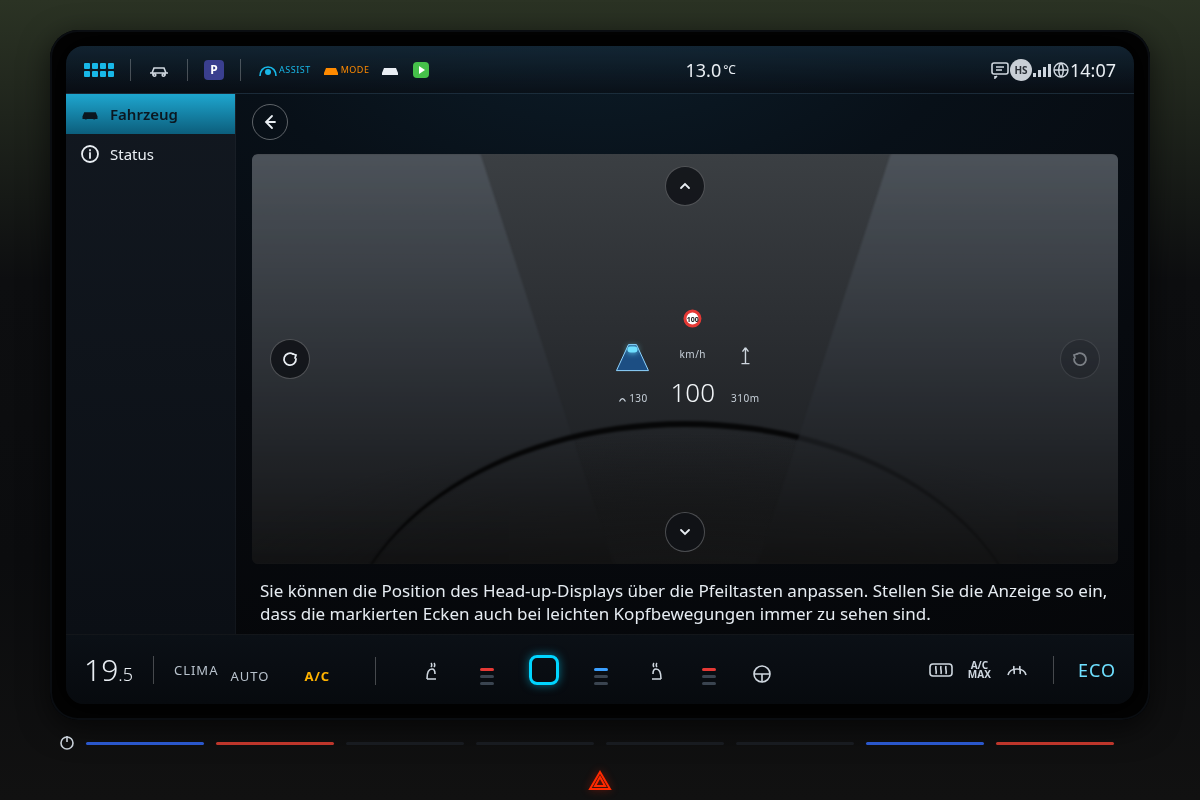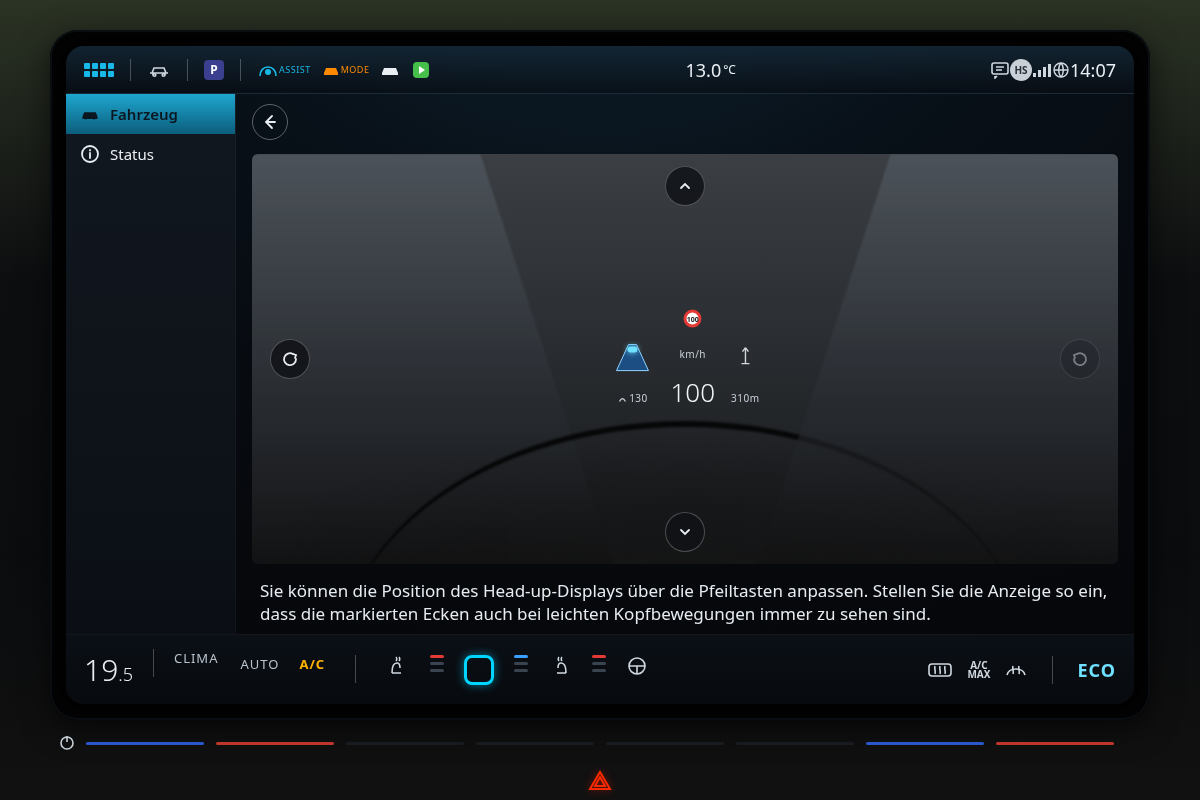--- a/index.html
+++ b/index.html
@@ -89,35 +89,35 @@
   .hud .speed-sign{width:18px;height:18px;border-radius:50%;background:#fff;border:3px solid var(--red);display:flex;align-items:center;justify-content:center;font-size:7px;font-weight:700;color:#222;margin-bottom:1px}
   .hud .big{font-size:26px;font-weight:300;color:#f2f5f8;line-height:1}
   .hud .sub{font-size:10px;color:#c7d0d9;letter-spacing:.5px}
   .hud .sub svg{vertical-align:-2px;margin-right:2px}
   .hud .dist-ico svg{width:16px;height:22px}
   
   .help{padding:8px 24px 8px 24px;color:#e6ecf2;font-size:17px;line-height:1.35}
   
   .bottombar{position:absolute;left:0;right:0;bottom:0;height:70px;display:flex;align-items:center;padding:0 18px;gap:8px;
     background:linear-gradient(180deg,#0b1016,#070a0e);border-top:1px solid rgba(255,255,255,.05)}
-  .bb-left{display:flex;align-items:flex-start;gap:10px}
+  .bb-left{display:flex;align-items:center;gap:10px}
   .temp{font-size:30px;font-weight:300;color:var(--text)}
   .temp .frac{font-size:18px}
   .bb-lbl{font-size:13px;letter-spacing:1px;color:var(--muted)}
   .vline{width:1px;height:28px;background:rgba(255,255,255,.25);margin:0 10px}
-  .bb-mid{display:flex;align-items:flex-start;gap:20px;margin-left:14px}
+  .bb-mid{display:flex;align-items:flex-end;gap:35px;margin-left:4px}
   .bb-ico{display:inline-flex;color:#cfd7df}
   .ac{color:var(--yellow);font-weight:700}
   .off-rect{width:30px;height:30px;border:3px solid #00d5ff;border-radius:8px;box-shadow:0 0 10px rgba(0,213,255,.5)}
   .level{display:flex;flex-direction:column;gap:4px;align-items:center}
   .level span{width:14px;height:3px;border-radius:2px;background:#3a4450}
   .level span.on-r{background:var(--red)}
   .level span.on-b{background:#3ba0ff}
   .bb-right{margin-left:auto;display:flex;align-items:center;gap:14px}
-  .eco{color:#6fe0ff;font-weight:700;font-size:18px;letter-spacing:1px}
+  .eco{color:#6fe0ff;font-weight:400;font-size:18px;letter-spacing:1px}
   .acmx{display:flex;flex-direction:column;align-items:center;line-height:.9;color:#cfd7df;font-size:10px;font-weight:700}
   
   .touchstrip{position:absolute;left:80px;right:80px;bottom:50px;height:14px;display:flex;align-items:center}
   .touchstrip .seg{height:3px;border-radius:2px;flex:1;margin:0 6px;opacity:.9}
   .seg.blue{background:#2d5fe0}
   .seg.red{background:#d23b2f}
   .seg.dim{background:#1a1d22}
   .pwr{position:absolute;left:58px;bottom:44px;color:#c8d0d8}
   .hazard{position:absolute;left:50%;bottom:4px;transform:translateX(-50%);}
   .hazard svg{filter:drop-shadow(0 0 4px rgba(255,30,0,.4))}

